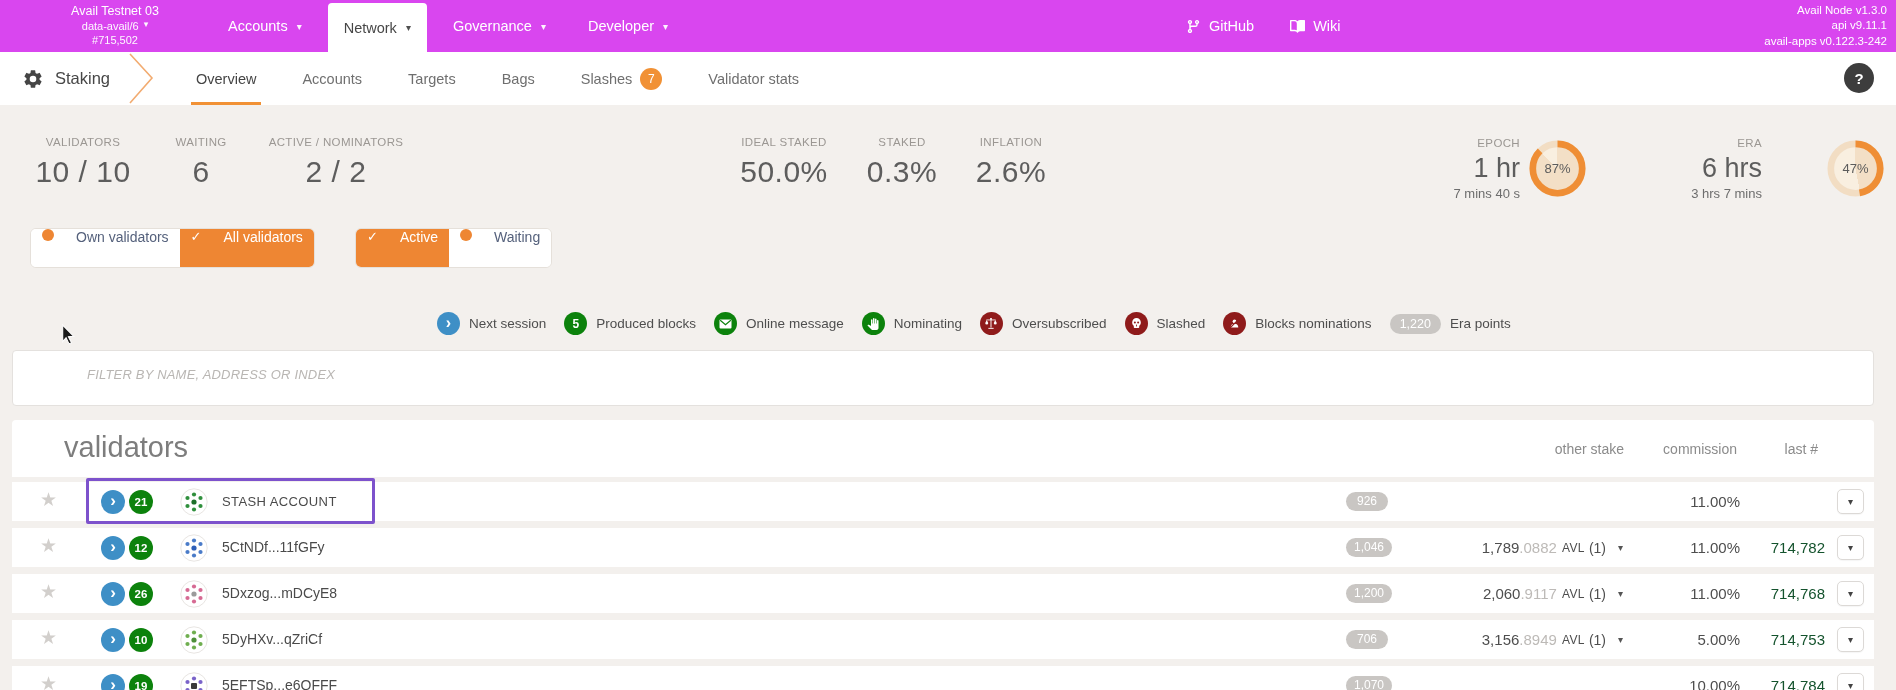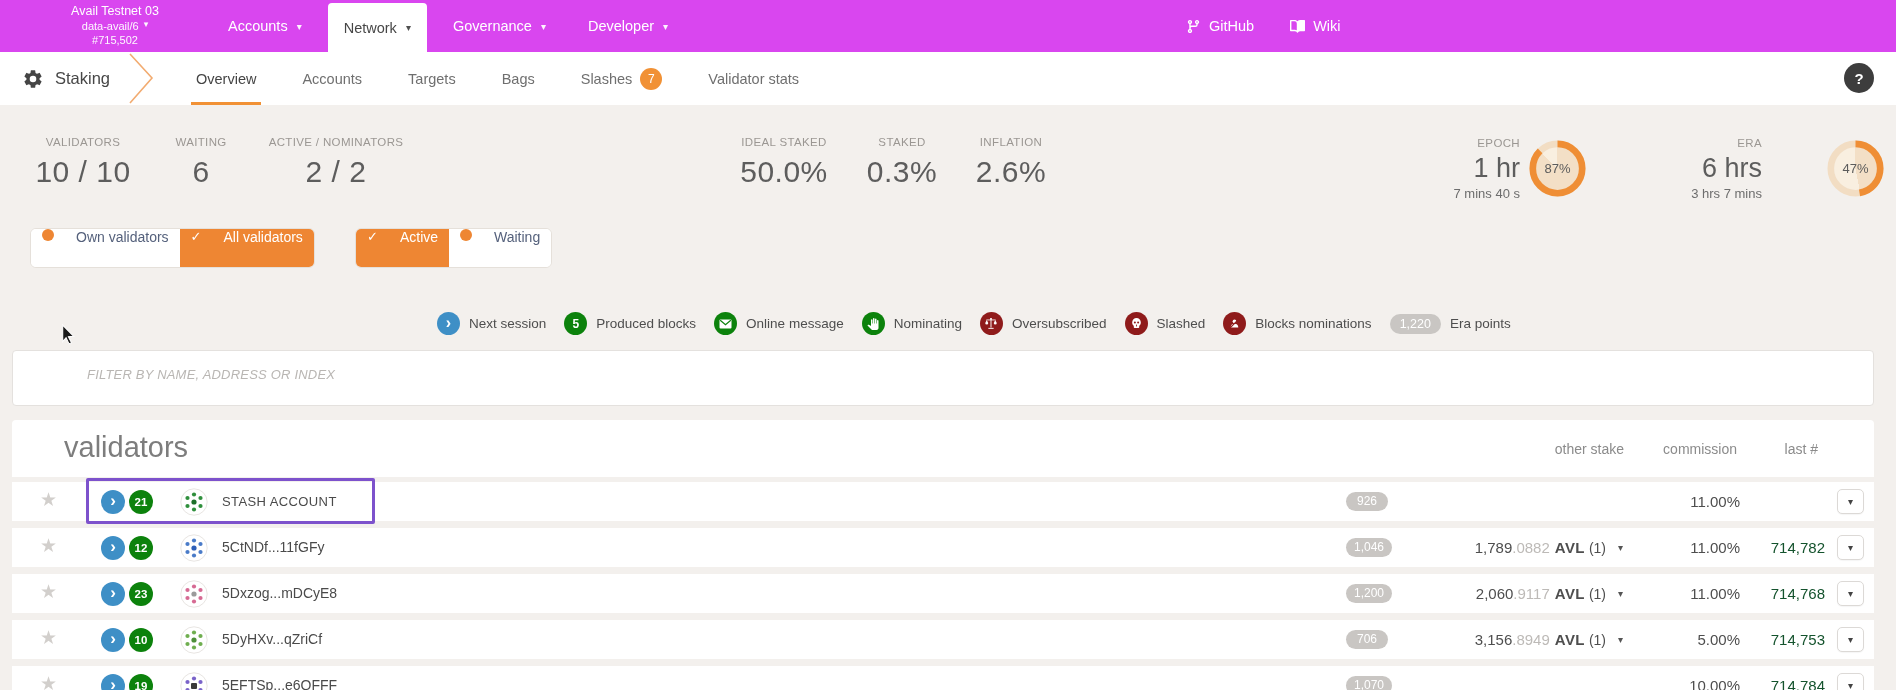--- a/index.html
+++ b/index.html
@@ -90,21 +90,21 @@
   .circ.green { left:117px; background:#0c820c; }
   .circ.blue .glyph { font-size:17px; font-weight:bold; margin-top:-3px; }
   .circ.green .num { font-size:11.5px; font-weight:bold; }
   .identicon { position:absolute; left:168px; top:6px; cursor:pointer; }
   .vname { position:absolute; left:210px; top:0; line-height:39px; font-size:14px; color:#4a4a4a; white-space:nowrap; }
   .vname.caps { font-size:13px; letter-spacing:.4px; }
   .row-points { position:absolute; left:1334px; top:10px; min-width:42px; text-align:center; background:#c9c6c3; color:#fff; border-radius:10px; font-size:12px; line-height:19px; padding:0 8px; }
   .stake { position:absolute; right:246px; top:0; height:39px; display:flex; align-items:center; }
   .stake .int { font-size:15px; color:#4e4e4e;margin-left:32px; }
   .stake .frac { font-size:15px; color:#bdbab7; }
-  .stake .unit { font-size:15px; color:#4e4e4e; margin:0 4px 0 5px; letter-spacing:.4px;font-weight:bold; }
+  .stake .unit { font-size:12px; color:#4e4e4e; margin:0 4px 0 5px; letter-spacing:.4px; }
   .stake .nom { font-size:14px; color:#4e4e4e; }
   .stake .expand { font-size:10px; color:#555; margin-left:12px; width:10px; cursor:pointer; }
   .row-comm { position:absolute; right:134px; top:0; width:110px; text-align:right; line-height:39px; font-size:15px; color:#4e4e4e; }
   .row-last { position:absolute; right:49px; top:0; width:90px; text-align:right; line-height:39px; font-size:15px; color:#14532d; }
   .row-drop { position:absolute; right:10px; top:7px; width:27px; height:25px; border:1px solid #dcd9d6; border-radius:5px; background:#fff; color:#444; font-size:10px; display:flex; align-items:center; justify-content:center; cursor:pointer; box-shadow:0 1px 1px rgba(0,0,0,.04); }
 
   .cursor { position:absolute; left:60px; top:324px; pointer-events:none; }
 </style>
 </head>
 <body>
@@ -156,20 +156,25 @@
     <div class="top-link">
       <span>
         <svg width="15" height="15" viewBox="0 0 16 16" fill="#fff">
             <path d="M0 1.75A.75.75 0 0 1 .75 1h4.253c1.227 0 2.317.59 3 1.501A3.74 3.74 0 0 1 11.006 1h4.245a.75.75 0 0 1 .75.75v10.5a.75.75 0 0 1-.75.75h-4.507a2.25 2.25 0 0 0-1.591.659l-.622.621a.75.75 0 0 1-1.06 0l-.622-.621A2.25 2.25 0 0 0 5.258 13H.75a.75.75 0 0 1-.75-.75V1.75zm8.755 3a2.25 2.25 0 0 1 2.25-2.25H14.5v9h-3.757c-.71 0-1.4.201-1.992.572l.004-7.322zM7.251 12.074l.004-5.073-.002-2.253A2.25 2.25 0 0 0 5.003 2.5H1.5v9h3.757a3.75 3.75 0 0 1 1.994.574z"></path>
           </svg>
       </span>
       <span>Wiki</span>
     </div>
   </div>
 
+  <div class="versions">
+    <div>Avail Node v1.3.0</div>
+    <div>api v9.11.1</div>
+    <div>avail-apps v0.122.3-242</div>
+  </div>
 </div>
 
 <div class="tabbar">
   <div class="app-title">
     <span>
       <svg width="22" height="22" viewBox="0 0 24 24" fill="#454545">
           <use href="#gear"></use>
         </svg>
     </span>
     <span>Staking</span>
@@ -438,21 +443,21 @@
       <span>▾</span>
     </div>
 </div>
 
 <div class="vrow" style="top:574px">
   <span class="star">★</span>
   <div class="circ blue">
       <span class="glyph">›</span>
     </div>
   <div class="circ green">
-      <span class="num">23</span>
+      <span class="num">26</span>
     </div>
   <span class="identicon">
     <svg width="28" height="28">
         <circle cx="14" cy="14" r="13.2" fill="#fff" stroke="#e8e5e2"></circle>
         <circle class="id-c2" cx="14" cy="14" r="2.6" fill="#9b9b9b"></circle>
         <g class="id-c1">
           <circle cx="14" cy="6.5" r="2.1" fill="#d66a93"></circle>
           <circle cx="20.5" cy="10" r="2.1" fill="#d66a93"></circle>
           <circle cx="20.5" cy="18" r="2.1" fill="#d66a93"></circle>
           <circle cx="14" cy="21.5" r="2.1" fill="#d66a93"></circle>

